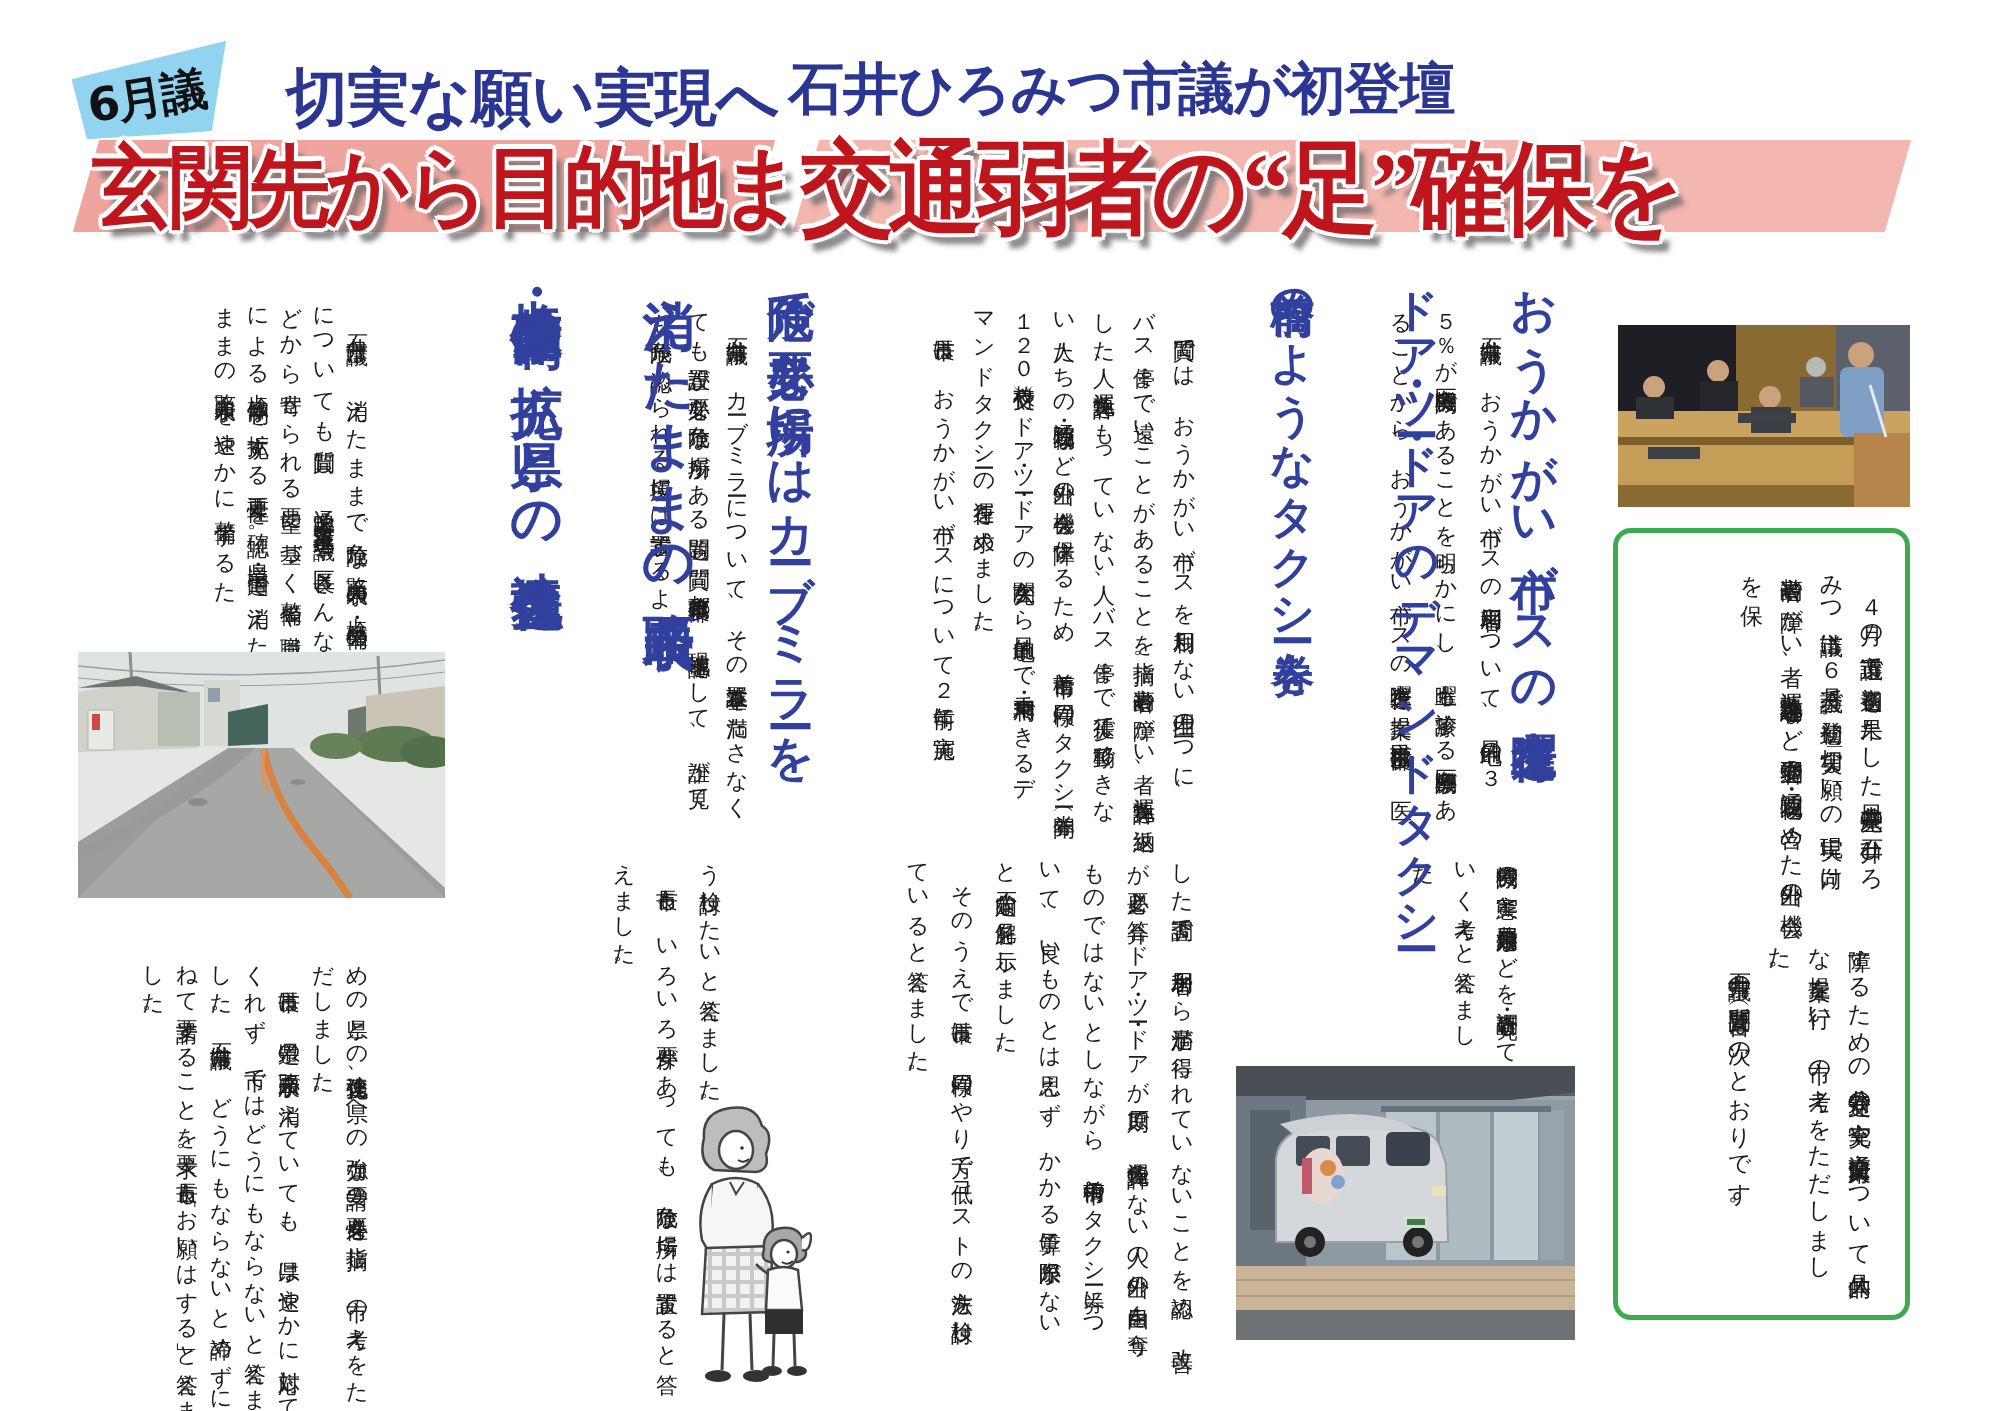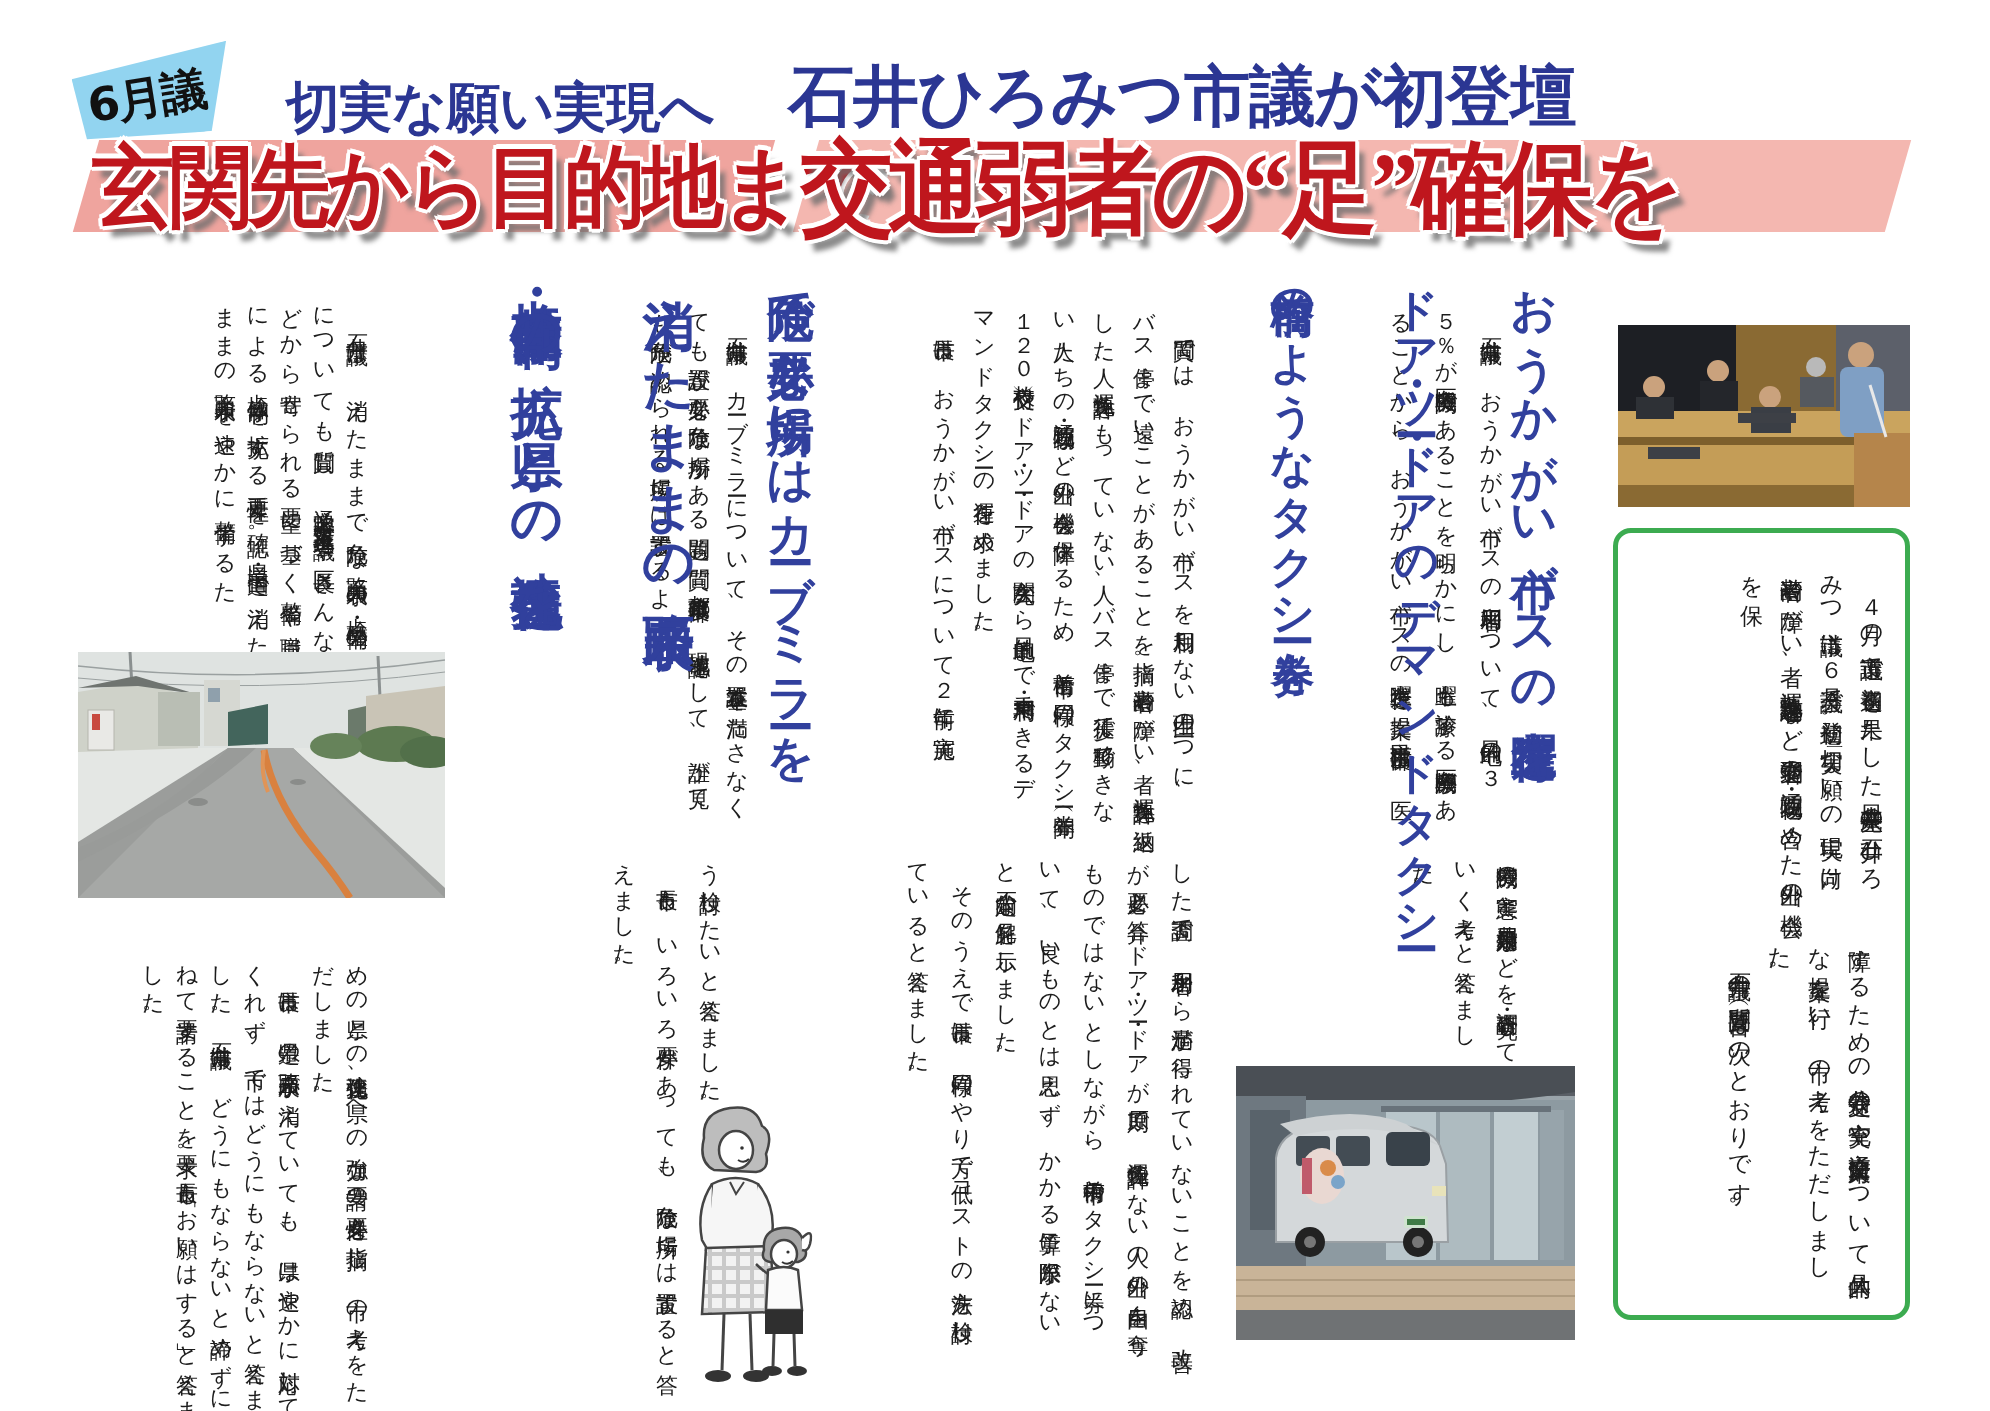--- a/index.html
+++ b/index.html
@@ -6,22 +6,22 @@
   #page{position:relative;width:1990px;height:1411px;background:#ffffff;overflow:hidden;
         font-family:"Liberation Serif",serif;}
   .abs{position:absolute;}
   
   #badge{left:74px;top:50px;width:158px;height:88px;background:#92d4f0;
          clip-path:polygon(0 22%,100% 0,84% 100%,5% 92%);transform:rotate(-7deg);}
   #badge span{position:absolute;left:14px;top:16px;font-family:"DejaVu Sans",sans-serif;
          font-weight:bold;font-size:46px;color:#111;transform:rotate(-2deg);letter-spacing:-2px;}
   .title-blue{font-family:"DejaVu Sans",sans-serif;font-weight:bold;color:#2b3693;
          letter-spacing:-1px;white-space:nowrap;}
-  #title-left{left:286px;top:72px;font-size:54px;}
-  #title-right{left:788px;top:52px;font-size:66px;text-align:center;}
+  #title-left{left:286px;top:56px;font-size:62px;}
+  #title-right{left:788px;top:52px;font-size:56px;text-align:center;}
   .pink-band{height:92px;top:140px;}
   #pink-left{left:86px;width:676px;background:#efa49e;transform:skewX(-16deg);}
   #pink-right{left:806px;width:1092px;background:#f4b7b0;transform:skewX(-16deg);}
   .headline-red{font-family:"Liberation Serif",serif;font-weight:bold;color:#bf161d;
       white-space:nowrap;transform:scaleY(1.08);transform-origin:top left;
       text-shadow:-4px 0 0 #fff,4px 0 0 #fff,0 -4px 0 #fff,0 4px 0 #fff,
         -3px -3px 0 #fff,3px -3px 0 #fff,-3px 3px 0 #fff,3px 3px 0 #fff,
         9px 11px 5px rgba(110,110,110,.8);}
   #headline-left{left:92px;top:128px;font-size:82px;letter-spacing:-4px;}
   #headline-right{left:800px;top:120px;font-size:94px;letter-spacing:-6px;}

